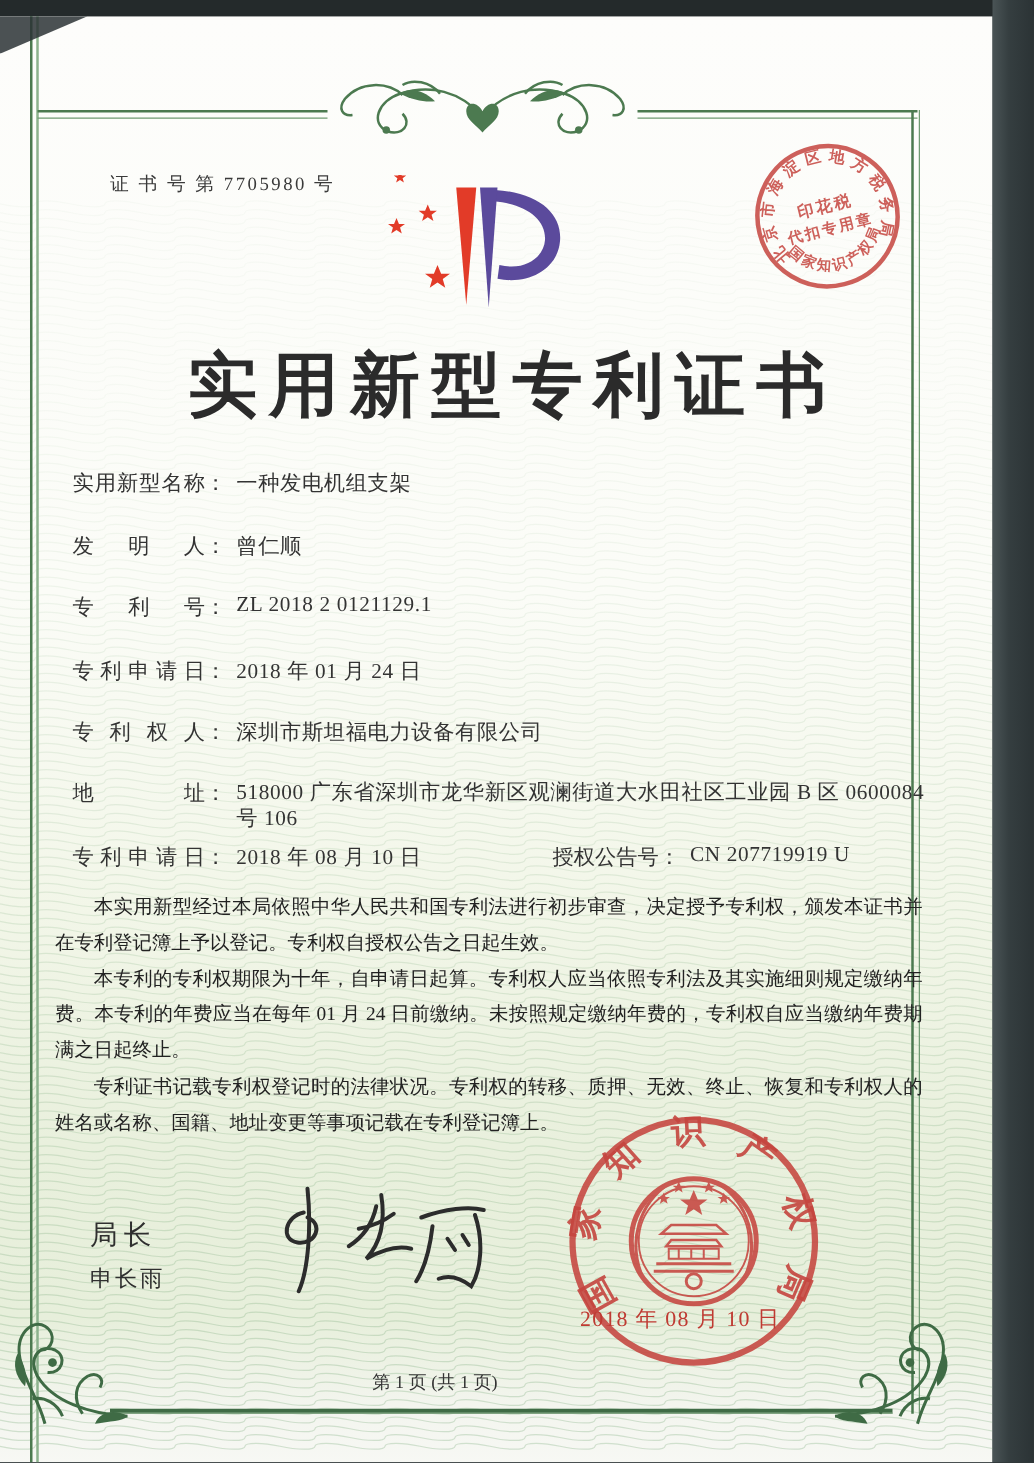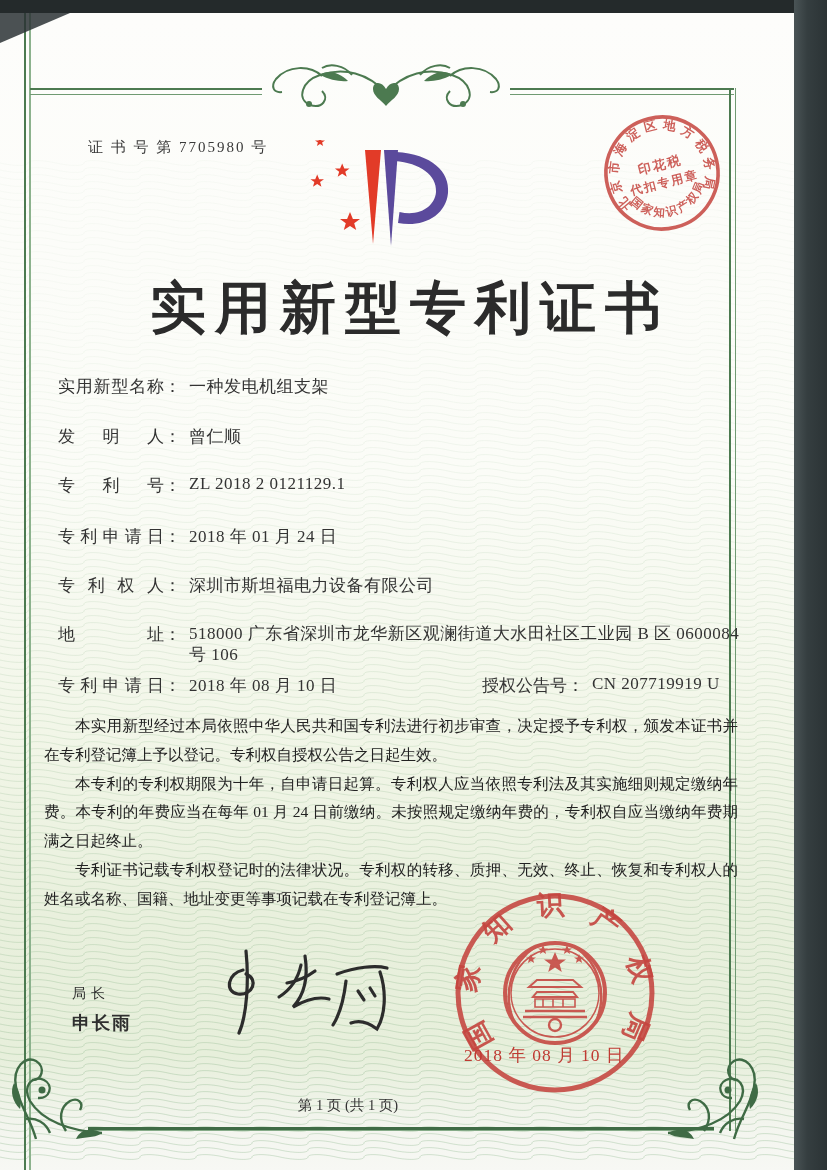--- a/index.html
+++ b/index.html
@@ -28,25 +28,25 @@
   
   .certno{position:absolute;left:88px;top:138px;font-size:15px;color:#3a3a3a;letter-spacing:2px;}
   .logo{position:absolute;left:310px;top:138px;}
   .doc-title{position:absolute;left:140px;top:258px;width:540px;text-align:center;
              font-size:56px;font-weight:600;letter-spacing:9px;color:#2b2b2b;}
   .frow{position:absolute;left:58px;font-size:17px;color:#333;white-space:nowrap;}
   .flabel{display:inline-block;width:106px;text-align:justify;text-align-last:justify;vertical-align:top;}
   .fcolon{vertical-align:top;}
   .fvalue{display:inline-block;margin-left:8px;vertical-align:top;letter-spacing:.5px;}
   .fvalue.wrap{white-space:normal;width:552px;line-height:21px;}
-  .grant-right{position:absolute;left:424px;top:0;text-align:center;}
+  .grant-right{position:absolute;left:384px;top:0;text-align:center;}
   .paras{position:absolute;left:44px;top:699px;width:694px;font-size:15.5px;line-height:28.8px;color:#222;}
   .paras p{margin:0;text-indent:2em;text-align:justify;}
-  .sig-title{position:absolute;left:72px;top:960px;font-size:14px;letter-spacing:5px;color:#2f2f2f;margin-top:12px;}
-  .sig-name{position:absolute;left:72px;top:998px;font-size:18px;letter-spacing:2px;color:#2f2f2f;font-weight:bold;}
+  .sig-title{position:absolute;left:72px;top:960px;font-size:22px;letter-spacing:5px;color:#2f2f2f;}
+  .sig-name{position:absolute;left:72px;top:998px;font-size:18px;letter-spacing:2px;color:#2f2f2f;}
   .sig-hand{position:absolute;left:188px;top:922px;}
   .stamp-top{position:absolute;left:592px;top:92px;}
   .stamp-big{position:absolute;left:443px;top:876px;}
   .stamp-date{position:absolute;left:464px;top:1030px;font-size:17.5px;color:#bf3a32;letter-spacing:1px;white-space:nowrap;}
   .footer{position:absolute;left:248px;top:1083px;width:200px;text-align:center;font-size:14.5px;color:#333;}
 </style>
 </head>
 <body>
 
 <div id="page">

